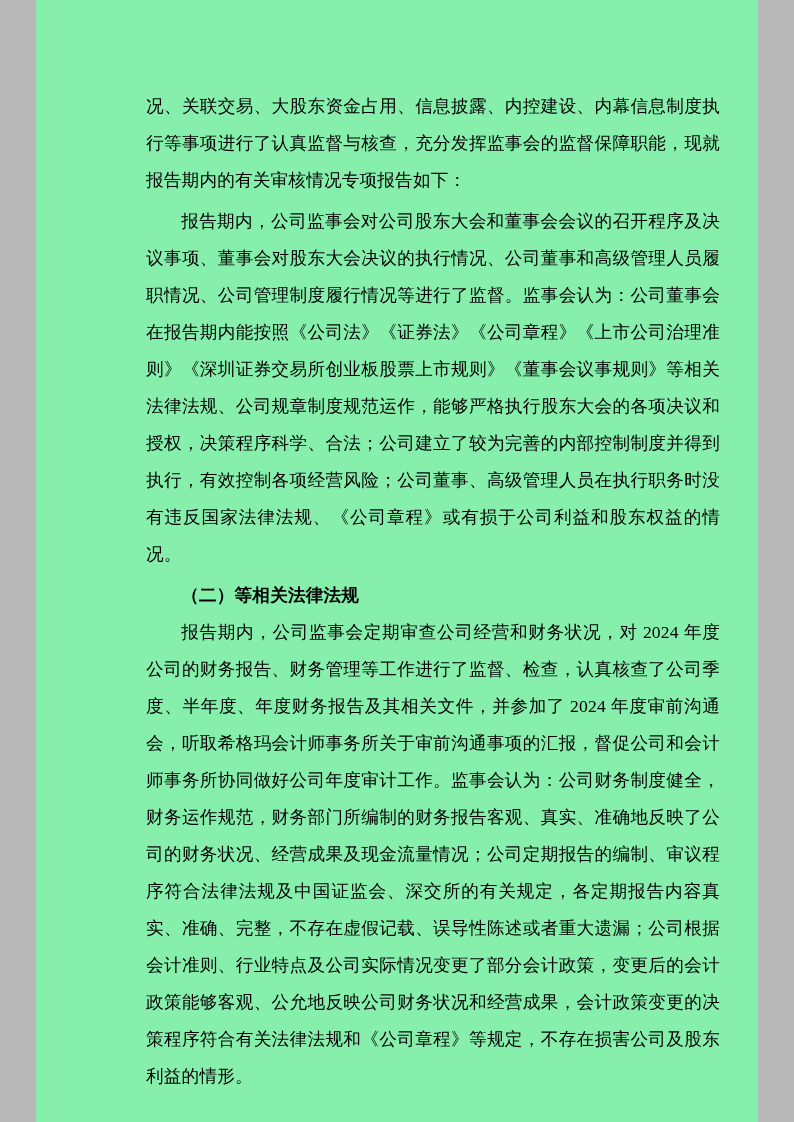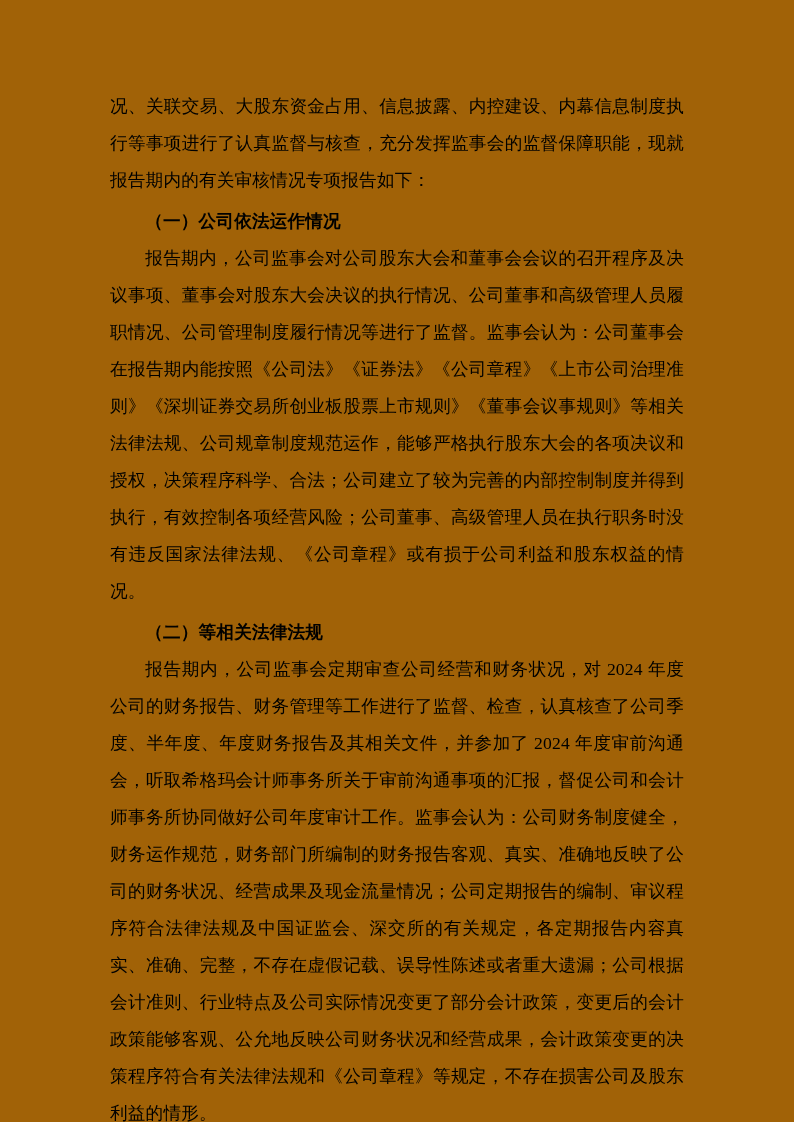--- a/index.html
+++ b/index.html
@@ -4,23 +4,23 @@
 <style>
   html, body {
     margin: 0;
     padding: 0;
     background: #b8b8b8;
   }
   body {
     font-family: "Liberation Serif", "DejaVu Serif", serif;
   }
   .page {
-    width: 794px;
+    width: 722px;
     height: 1122px;
-    background: #a16207;
+    background: #86efac;
     position: relative;
     box-sizing: border-box;
     overflow: hidden;
     margin: 0 auto;
   }
   .content {
     position: absolute;
     left: 110px;
     top: 88px;
     width: 574px;
@@ -47,21 +47,20 @@
 </style>
 </head>
 <body>
 
 <div class="page">
   <div class="content">
 
     <p class="">况、关联交易、大股东资金占用、信息披露、内控建设、内幕信息制度执行等事项进行了认真监督与核查，充分发挥监事会的监督保障职能，现就报告期内的有关审核情况专项报告如下：</p>
     <div class="spacer-sm"></div>
 
-    <p class="heading">（一）公司依法运作情况</p>
     <p class="indent">报告期内，公司监事会对公司股东大会和董事会会议的召开程序及决议事项、董事会对股东大会决议的执行情况、公司董事和高级管理人员履职情况、公司管理制度履行情况等进行了监督。监事会认为：公司董事会在报告期内能按照《公司法》《证券法》《公司章程》《上市公司治理准则》《深圳证券交易所创业板股票上市规则》《董事会议事规则》等相关法律法规、公司规章制度规范运作，能够严格执行股东大会的各项决议和授权，决策程序科学、合法；公司建立了较为完善的内部控制制度并得到执行，有效控制各项经营风险；公司董事、高级管理人员在执行职务时没有违反国家法律法规、《公司章程》或有损于公司利益和股东权益的情况。</p>
     <div class="spacer-sm"></div>
 
     <p class="heading">（二）等相关法律法规</p>
     <p class="indent">报告期内，公司监事会定期审查公司经营和财务状况，对 2024 年度公司的财务报告、财务管理等工作进行了监督、检查，认真核查了公司季度、半年度、年度财务报告及其相关文件，并参加了 2024 年度审前沟通会，听取希格玛会计师事务所关于审前沟通事项的汇报，督促公司和会计师事务所协同做好公司年度审计工作。监事会认为：公司财务制度健全，财务运作规范，财务部门所编制的财务报告客观、真实、准确地反映了公司的财务状况、经营成果及现金流量情况；公司定期报告的编制、审议程序符合法律法规及中国证监会、深交所的有关规定，各定期报告内容真实、准确、完整，不存在虚假记载、误导性陈述或者重大遗漏；公司根据会计准则、行业特点及公司实际情况变更了部分会计政策，变更后的会计政策能够客观、公允地反映公司财务状况和经营成果，会计政策变更的决策程序符合有关法律法规和《公司章程》等规定，不存在损害公司及股东利益的情形。</p>
 
   </div>
 </div>
 
 </body></html>

